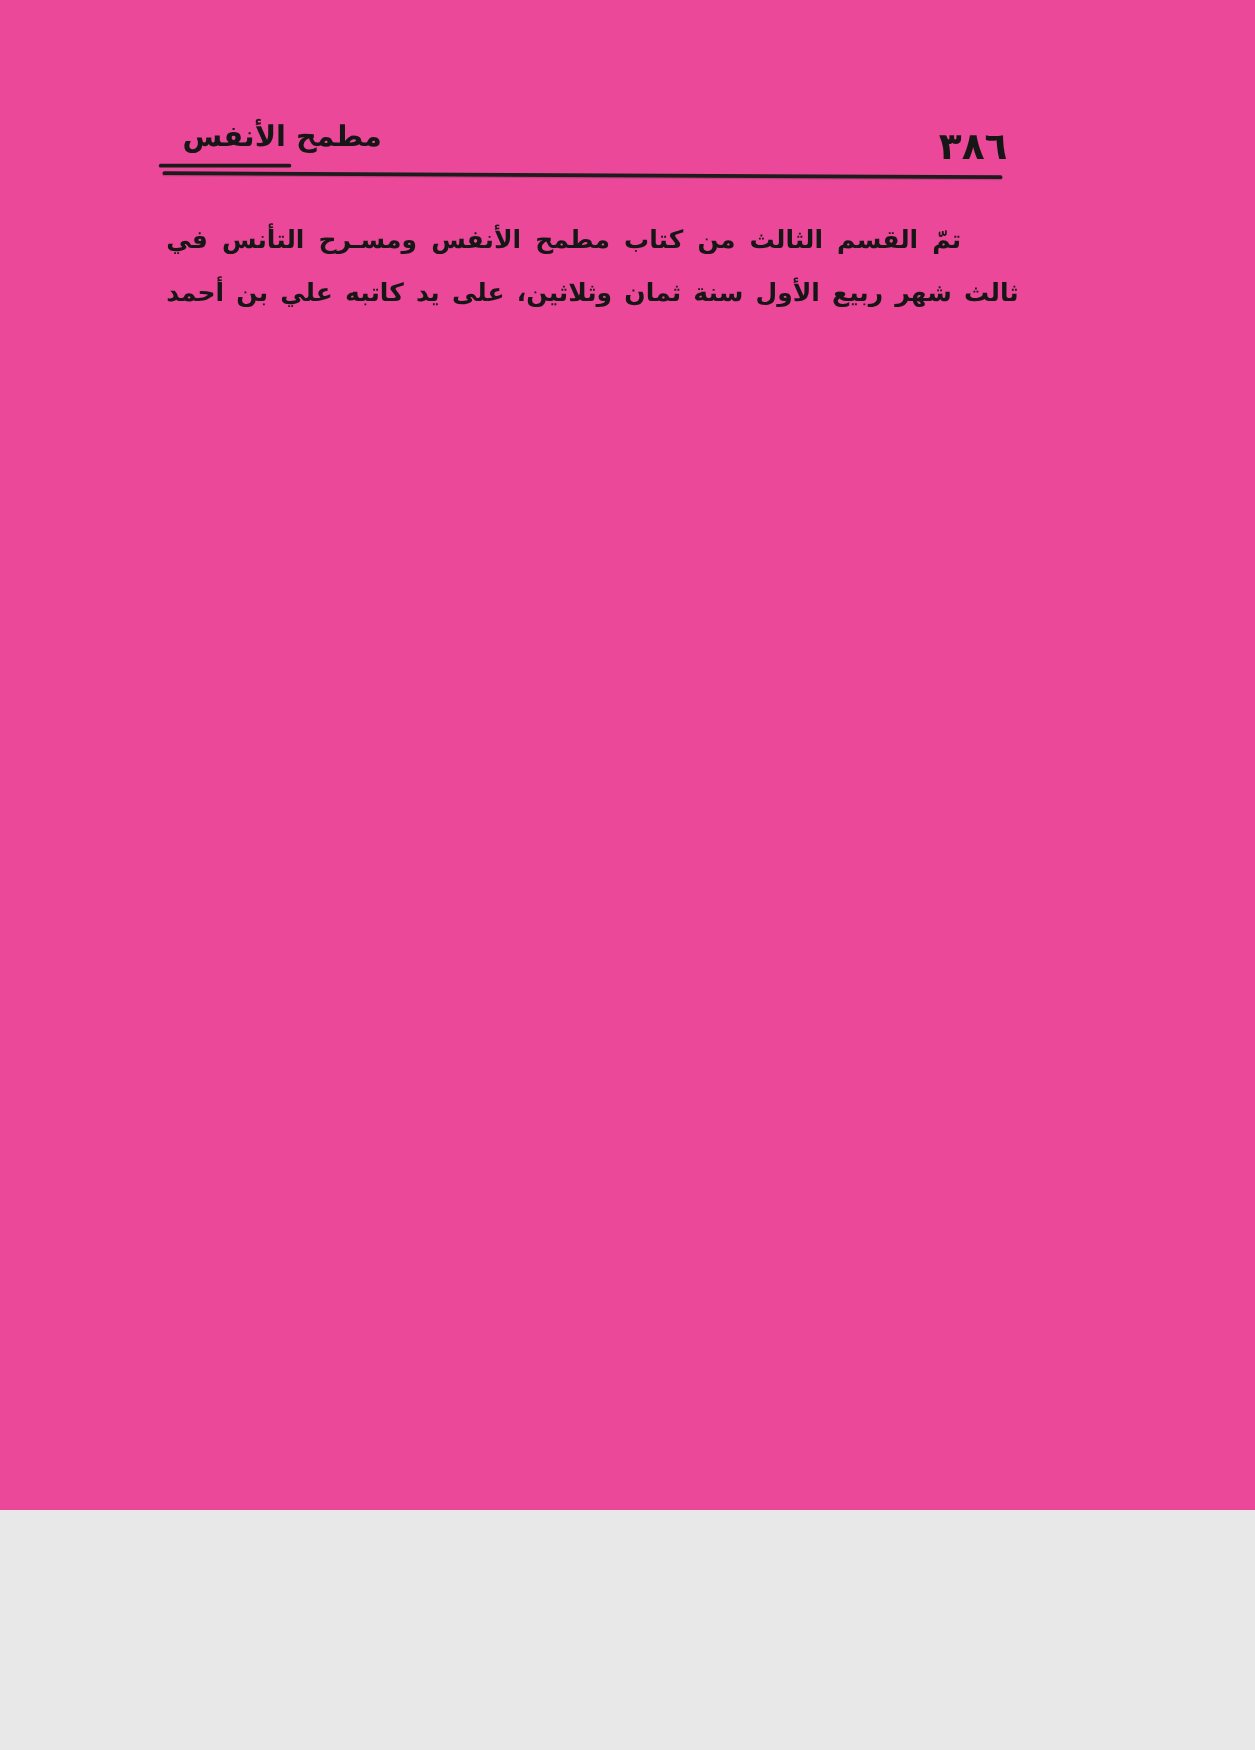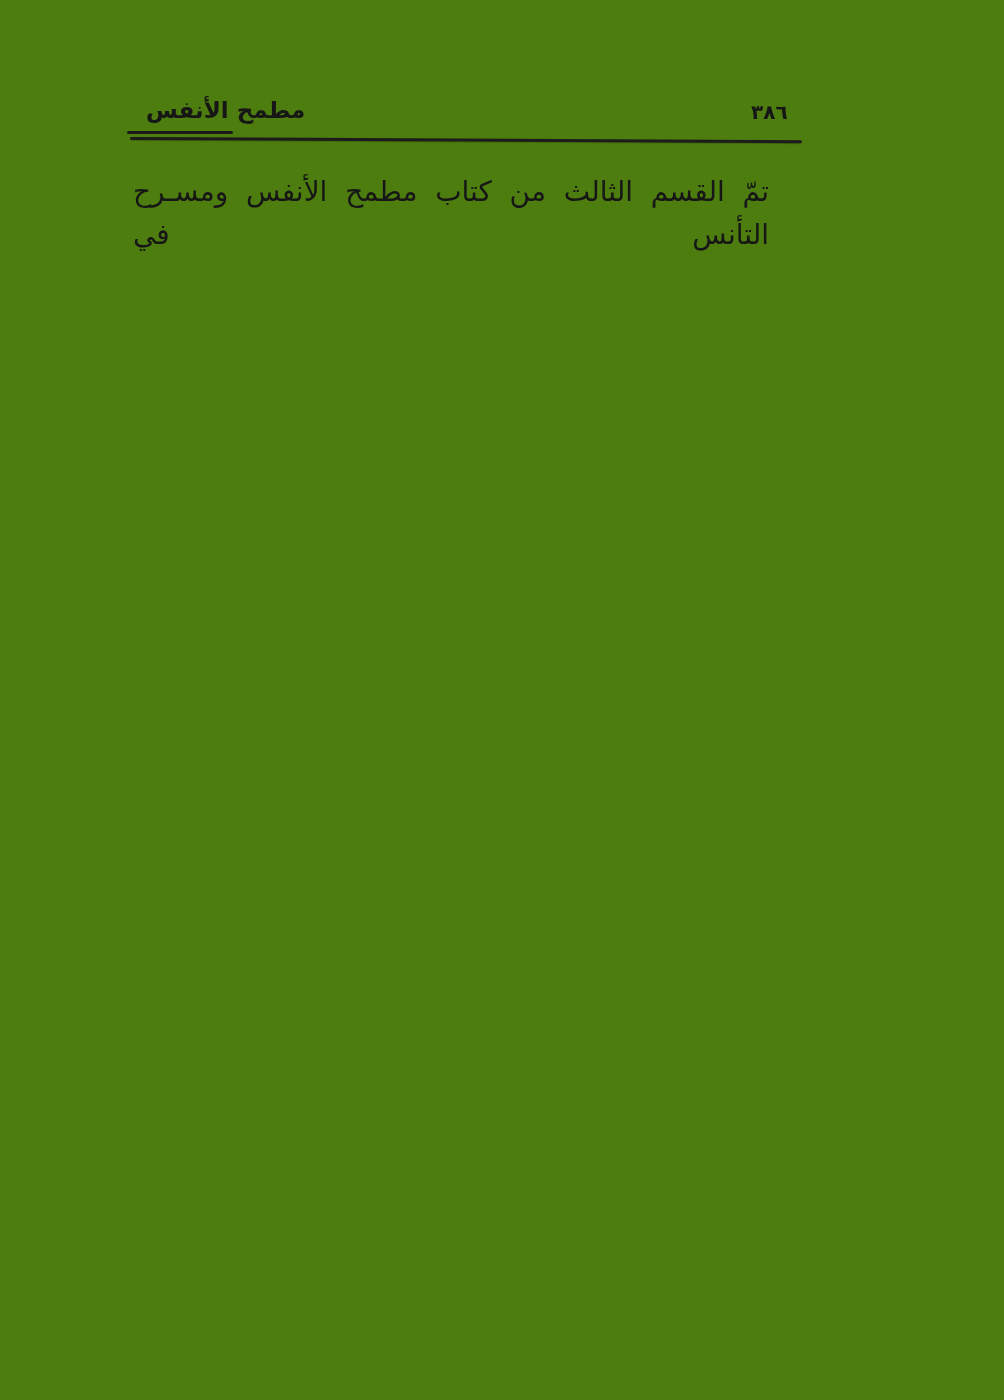--- a/index.html
+++ b/index.html
@@ -3,42 +3,42 @@
 <meta charset="utf-8">
 <style>
   html, body {
     margin: 0;
     padding: 0;
     background: #e8e8e8;
   }
   .page {
     position: relative;
     width: 1004px;
-    height: 1400px;
+    height: 1208px;
     margin: 0 auto;
-    background: #4d7c0f;
+    background: #ec4899;
     overflow: hidden;
     font-family: "DejaVu Sans", sans-serif;
     color: #161616;
   }
   .running-title {
     position: absolute;
     left: 146px;
     top: 97px;
     font-size: 23px;
     font-weight: 700;
     direction: rtl;
     white-space: nowrap;
     letter-spacing: 0;
   }
   .page-number {
     position: absolute;
     left: 751px;
     top: 100px;
-    font-size: 20px;
+    font-size: 30px;
     font-weight: 700;
     direction: rtl;
     white-space: nowrap;
   }
   .title-underline {
     position: absolute;
     left: 127px;
     top: 131px;
     width: 106px;
     height: 2.5px;
@@ -56,22 +56,22 @@
     transform: rotate(0.28deg);
     transform-origin: left center;
     box-shadow: 0 1px 0 rgba(0,0,0,0.15);
   }
   .body-text {
     position: absolute;
     left: 133px;
     top: 170px;
     width: 682px;
     direction: rtl;
-    font-size: 28px;
-    font-weight: 400;
+    font-size: 20px;
+    font-weight: 700;
     line-height: 43px;
   }
   .text-line {
     text-align: justify;
     text-align-last: justify;
     height: 43px;
     overflow: visible;
   }
   .text-line.indented {
     padding-right: 46px;
@@ -85,15 +85,16 @@
   <div class="running-title">مطمح الأنفس</div>
 
   <div class="page-number">٣٨٦</div>
 
   <div class="title-underline"></div>
 
   <div class="header-rule"></div>
 
   <div class="body-text">
     <div class="text-line indented">تمّ القسم الثالث من كتاب مطمح الأنفس ومسـرح التأنس في</div>
+    <div class="text-line">ثالث شهر ربيع الأول سنة ثمان وثلاثين، على يد كاتبه علي بن أحمد</div>
   </div>
 
 </div>
 
 </body></html>

